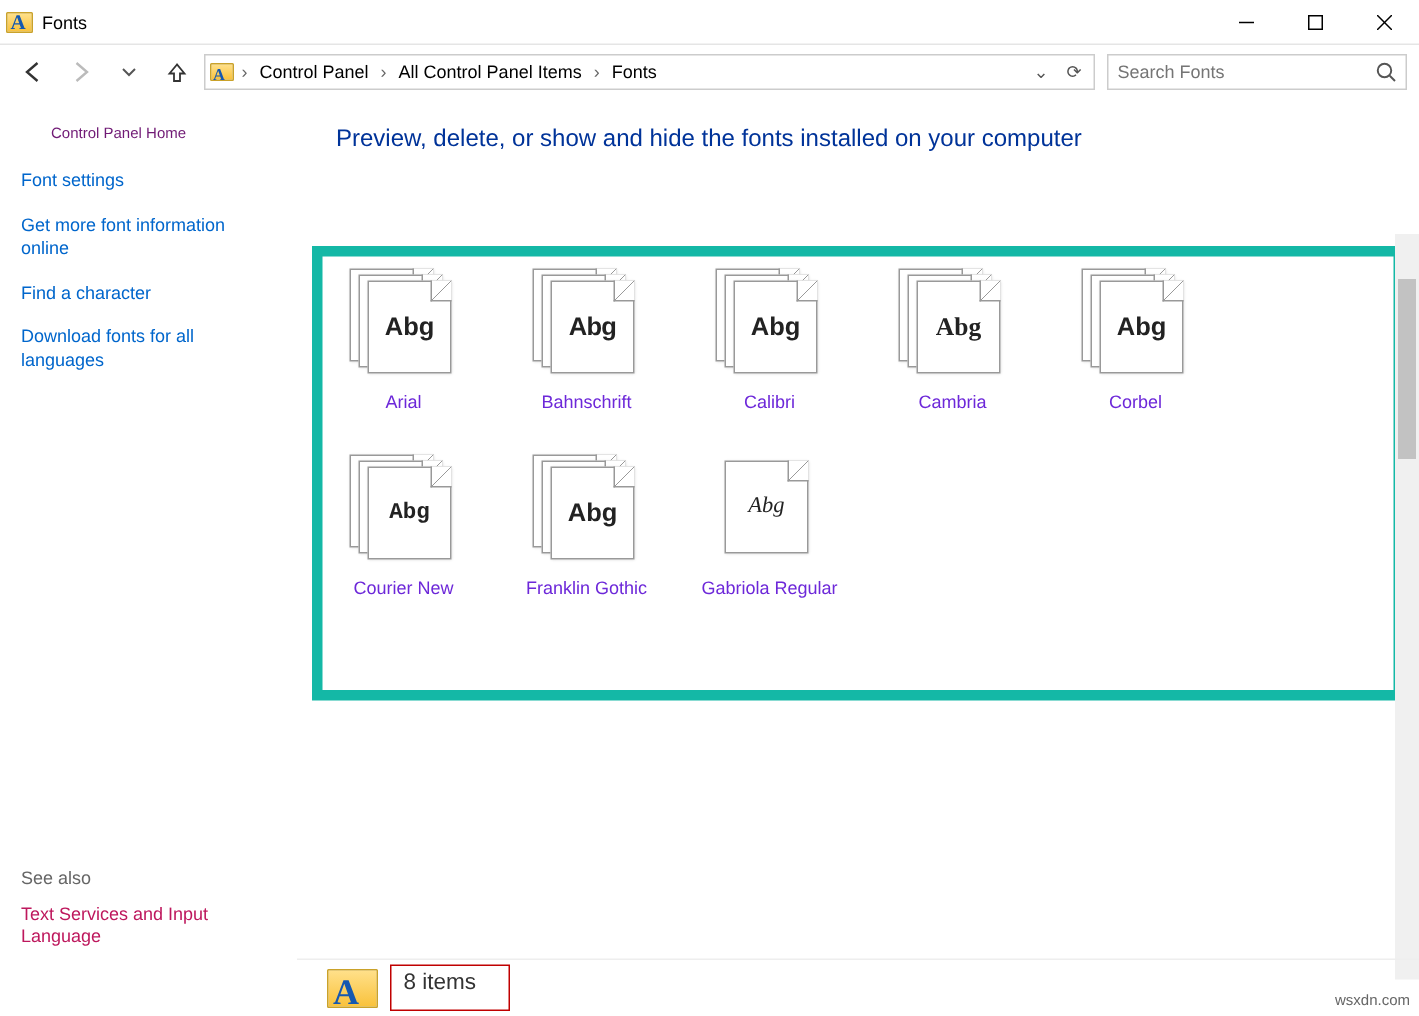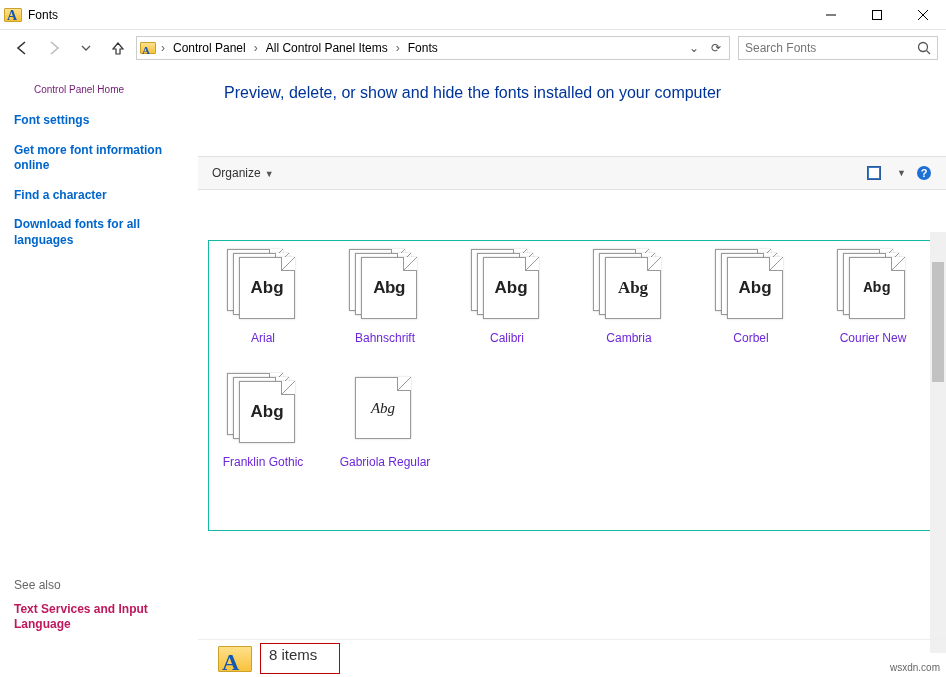--- a/index.html
+++ b/index.html
@@ -23,35 +23,35 @@
   .addr-controls { display:flex; align-items:center;}
   .addr-controls span { width:22px; text-align:center; color:#555;}
   .search { width: 200px; height: 24px; border: 1px solid #ccc; display: flex; align-items: center; padding: 0 6px; margin-left:4px;}
   .search input { flex:1; border:none; outline:none; font-size:12px; color:#888;}
   .search .mag { color:#555; }
 
   
   .body { display: flex; height: calc(100% - 30px - 36px - 24px); }
   .sidebar { width: 198px; padding: 18px 14px; font-size: 12px; }
   .sidebar .home { color: #701a75; margin-bottom: 18px; font-size:10px;margin-left:20px;}
-  .sidebar a { color: #0066cc; text-decoration: none; display:block; margin-bottom:14px; line-height:1.3;font-weight:bold;}
+  .sidebar a { color: #0066cc; text-decoration: none; display:block; margin-bottom:14px; line-height:1.3;}
   .seealso-block { position:absolute; bottom:30px; left:14px; width:180px;}
   .seealso-block .lbl { color:#666; font-size:12px; margin-bottom:10px;}
   .seealso-block a { color:#be185d; font-size:12px; display:block; line-height:1.3;}
 
   .main { flex:1; position:relative; display:flex; flex-direction:column;gap:42px; }
   .page-title { color:#003399; font-size:16px; padding: 18px 0 12px 26px; }
   .toolbar { height:34px; background:#f7f7f7; border-top:1px solid #e1e1e1; border-bottom:1px solid #e1e1e1; display:flex; align-items:center; padding:0 14px;}
   .toolbar .org { color:#333; font-size:12px;}
   .toolbar .org .caret { font-size:9px; color:#555; padding-left:4px;}
   .toolbar .flexsp { flex:1;}
   .toolbar .rt { display:flex; align-items:center; gap:10px;}
 
   .grid-area { flex:1; position:relative; padding:8px 10px;}
-  .grid-highlight { border:1px solid #14b8a6; padding:8px 6px 60px 6px;}
+  .grid-highlight { border:7px solid #14b8a6; padding:8px 6px 60px 6px;}
   .font-grid { display:flex; flex-wrap:wrap; gap:28px 26px;}
   .font-item { width:96px; display:flex; flex-direction:column; align-items:center;}
   .font-item .stack { position:relative; width:72px; height:72px;}
   .page { position:absolute; width:56px; height:62px; background:#fff; border:1px solid #999; box-shadow:0 0 2px rgba(0,0,0,0.2);}
   .page .dogear { position:absolute; right:-1px; top:-1px; width:14px; height:14px; background:linear-gradient(135deg,#fff 49%, #999 50%, #fff 51%); border-left:1px solid #999; border-bottom:1px solid #999;}
   .stack .p1 { left:0; top:0;}
   .stack .p2 { left:6px; top:4px;}
   .stack .p3 { left:12px; top:8px;}
   .stack.single .p3 { left:6px; top:4px;}
   .abg { position:absolute; left:50%; top:50%; transform:translate(-50%,-50%); font-size:17px; font-weight:bold; color:#222;}
@@ -168,41 +168,20 @@
 
     <div class="seealso-block">
       <div class="lbl">See also</div>
       <a href="#">Text Services and Input Language</a>
     </div>
   </div>
 
   <div class="main">
     <div class="page-title">Preview, delete, or show and hide the fonts installed on your computer</div>
 
-    <div class="toolbar">
-      <div class="org">
-        <span>Organize</span><span class="caret">▼</span>
-      </div>
-      <div class="flexsp"></div>
-      <div class="rt">
-        <span>
-          <svg width="20" height="14">
-              <rect x="0.5" y="0.5" width="13" height="13" fill="#3a78c4" stroke="#2a5a9a"></rect>
-              <rect x="2" y="2" width="10" height="10" fill="#fff"></rect>
-            </svg>
-        </span>
-        <span style="color:#555;font-size:9px;">▼</span>
-        <span>
-          <svg width="16" height="16">
-              <circle cx="8" cy="8" r="7" fill="#1e6fd6"></circle>
-              <text x="8" y="12" text-anchor="middle" fill="#fff" font-size="11" font-weight="bold">?</text>
-            </svg>
-        </span>
-      </div>
-    </div>
 
     <div class="grid-area">
       <div class="grid-highlight">
         <div class="font-grid" id="font-grid">
             <div class="font-item">
               <div class="stack">
                 <div class="page p1">
                   <div class="dogear"></div>
                 </div>
                 <div class="page p2">

